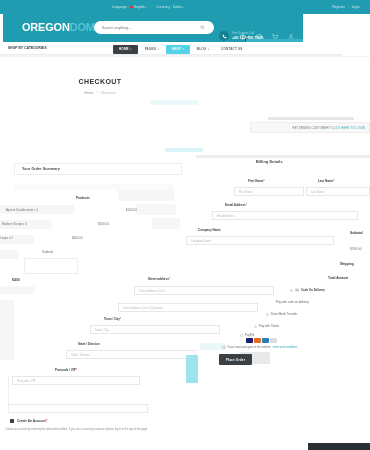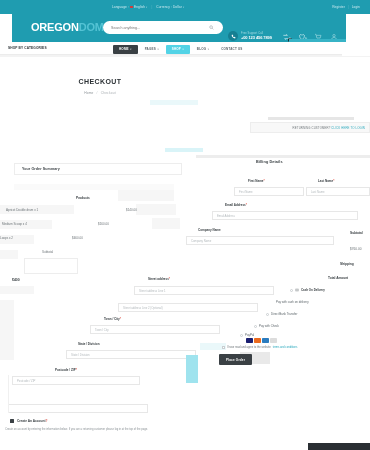--- a/index.html
+++ b/index.html
@@ -22,21 +22,21 @@
   .tb-item {
     font-size:3.2px; color:#cdeaf0; letter-spacing:.1px; white-space:nowrap;
     display:flex; align-items:center; gap:1px;
   }
   .tb-flag { width:3px; height:2.2px; background:#d23b3b; display:inline-block; }
   .tb-sep { color:#5fb8c7; font-size:3.2px; }
   .tb-caret { font-size:2.4px; color:#9ed4de; }
 
   
   .header {
-    position:absolute; left:12px; top:14px; width:334px; height:28px;
+    position:absolute; left:3px; top:14px; width:300px; height:28px;
     background:#1f9cb0;
   }
   .logo {
     position:absolute; left:19px; top:7px;
     font-size:11px; font-weight:bold; letter-spacing:-.2px;
     display:flex; align-items:baseline;
   }
   .logo-a { color:#ffffff; }
   .logo-b { color:#54c3d4; }
   .logo-dot { width:5px;height:5px;border-radius:50%;background:#6fd0de; margin-left:2px; align-self:center;}

